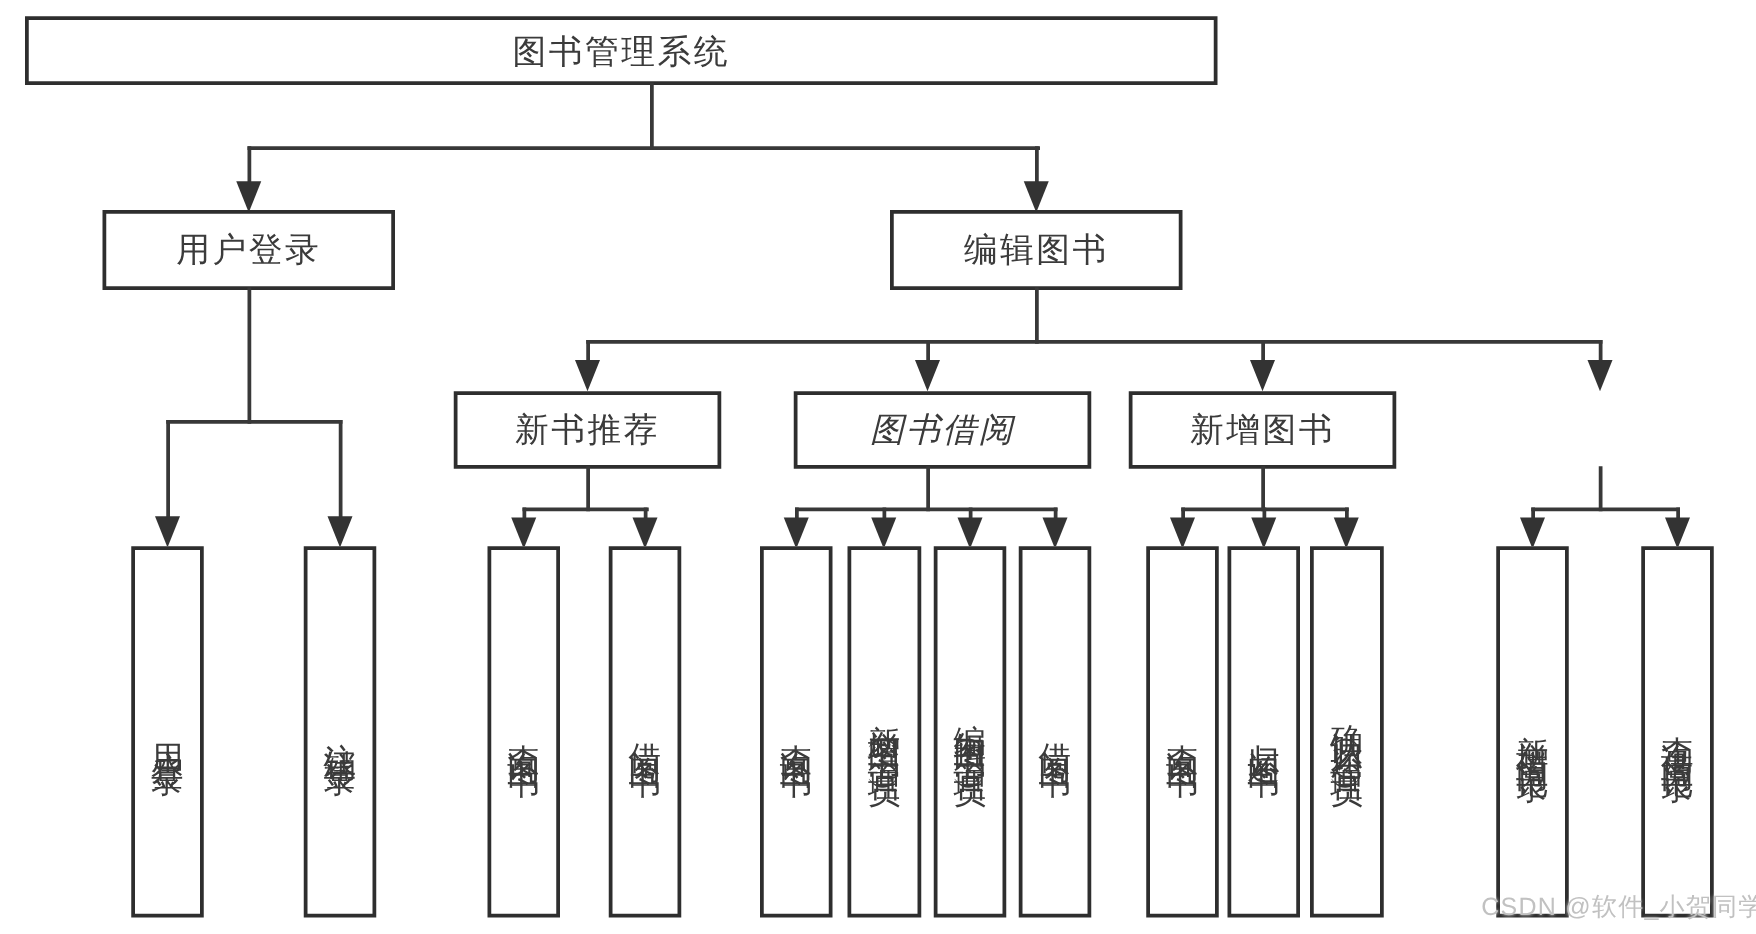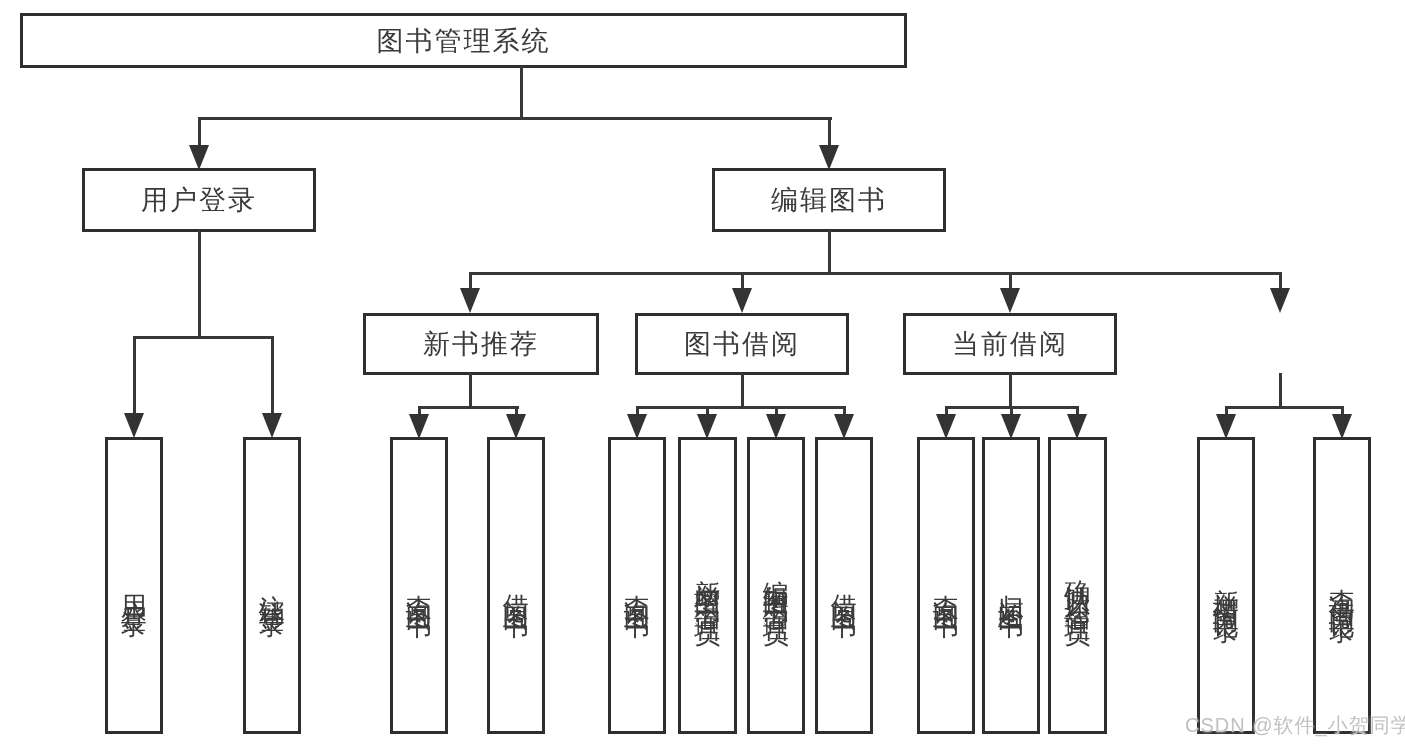--- a/index.html
+++ b/index.html
@@ -55,21 +55,21 @@
     text-shadow:0 0 3px #ffffff;
     white-space:nowrap;
     z-index:10;
   }
 </style>
 </head>
 <body>
 
 <div class="canvas">
 
-  <div class="hbox" style="left:20px;top:13px;width:887px;height:55px;">
+  <div class="hbox" style="left:20px;top:13px;width:954px;height:55px;">
     <span class="lbl">图书管理系统</span>
   </div>
 
   <div class="vl" style="left:520px;top:66px;height:54px;"></div>
   <div class="hl" style="left:198px;top:117px;width:634px;"></div>
   <div class="vl" style="left:198px;top:117px;height:32px;"></div>
   <div class="arrow" style="left:189px;top:145px;"></div>
   <div class="vl" style="left:828px;top:117px;height:32px;"></div>
   <div class="arrow" style="left:819px;top:145px;"></div>
 
@@ -91,28 +91,28 @@
   <div class="hl" style="left:469px;top:272px;width:813px;"></div>
   <div class="vl" style="left:469px;top:272px;height:18px;"></div>
   <div class="arrow" style="left:460px;top:288px;"></div>
   <div class="vl" style="left:741px;top:272px;height:18px;"></div>
   <div class="arrow" style="left:732px;top:288px;"></div>
   <div class="vl" style="left:1009px;top:272px;height:18px;"></div>
   <div class="arrow" style="left:1000px;top:288px;"></div>
   <div class="vl" style="left:1279px;top:272px;height:18px;"></div>
   <div class="arrow" style="left:1270px;top:288px;"></div>
 
-  <div class="hbox" style="left:363px;top:313px;width:236px;height:62px;">
+  <div class="hbox" style="left:363px;top:313px;width:214px;height:62px;">
     <span class="lbl">新书推荐</span>
   </div>
-  <div class="hbox" style="left:635px;top:313px;width:214px;height:62px;">
+  <div class="hbox" style="left:635px;top:313px;width:238px;height:62px;font-style:italic;">
     <span class="lbl">图书借阅</span>
   </div>
   <div class="hbox" style="left:903px;top:313px;width:214px;height:62px;">
-    <span class="lbl">当前借阅</span>
+    <span class="lbl">新增图书</span>
   </div>
 
   <div class="vl" style="left:469px;top:373px;height:36px;"></div>
   <div class="hl" style="left:418px;top:406px;width:101px;"></div>
   <div class="vl" style="left:418px;top:406px;height:10px;"></div>
   <div class="arrow" style="left:409px;top:414px;"></div>
   <div class="vl" style="left:515px;top:406px;height:10px;"></div>
   <div class="arrow" style="left:506px;top:414px;"></div>
 
   <div class="vl" style="left:741px;top:373px;height:36px;"></div>

